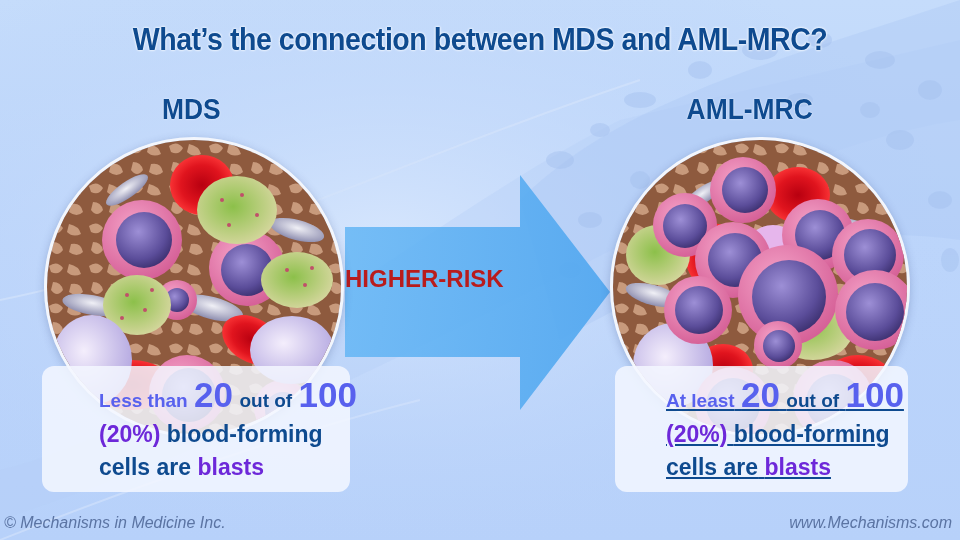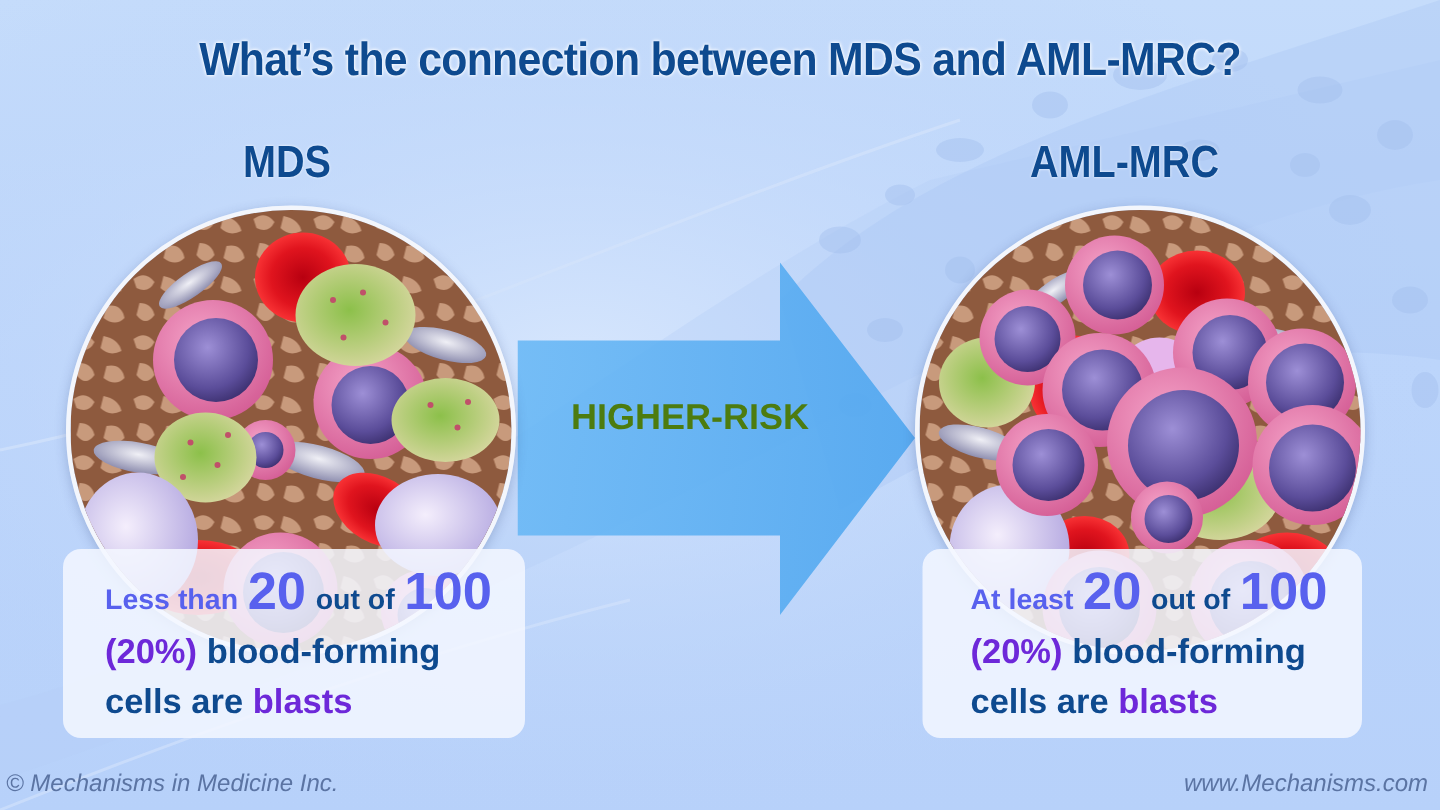--- a/index.html
+++ b/index.html
@@ -26,32 +26,32 @@
   .circle {
     position: absolute; width: 300px; height: 300px; border-radius: 50%;
     overflow: hidden; border: 3px solid #f3f6fc;
     box-shadow: 0 2px 8px rgba(40,60,120,0.25);
   }
   #mds-circle { left: 44px; top: 137px; }
   #aml-circle { left: 610px; top: 137px; }
 
   .arrow { position: absolute; left: 345px; top: 175px; width: 265px; height: 235px; }
   .arrow-text {
-    position: absolute; left: 345px; top: 262px; width: 230px; text-align: center;
-    font-size: 24px; font-weight: bold; color: #4d7c0f; line-height: 33px;
+    position: absolute; left: 345px; top: 262px; width: 230px; text-align: left;
+    font-size: 24px; font-weight: bold; color: #b91c1c; line-height: 33px;
   }
 
   .info-box {
     position: absolute; top: 366px; height: 126px;
     background: rgba(243,247,255,0.86); border-radius: 12px;
     padding: 12px 14px 0 28px; color: #0e4a8f; font-weight: bold;
   }
   #mds-box { left: 42px; width: 308px; }
-  #aml-box { left: 615px; width: 293px; padding-left: 32px; }
-  .line { white-space: nowrap; line-height: 33px; font-size: 23px; }
+  #aml-box { left: 615px; width: 293px; padding-left: 22px; text-decoration: underline; }
+  .line { white-space: nowrap; line-height: 33px; font-size: 23px; margin-left: 29px; }
   .line1 { line-height: 34px; }
   .hl { color: #6d28d9; }
   .small-hl { font-size: 19px; color: #5861ee; }
   .big-hl { font-size: 35px; color: #5861ee; }
   .small { font-size: 19px; color: #0e4a8f; }
 
   .footer {
     position: absolute; bottom: 8px; font-size: 16px; color: #5b74a3;
     transform-origin: left bottom;
     font-style: italic;

